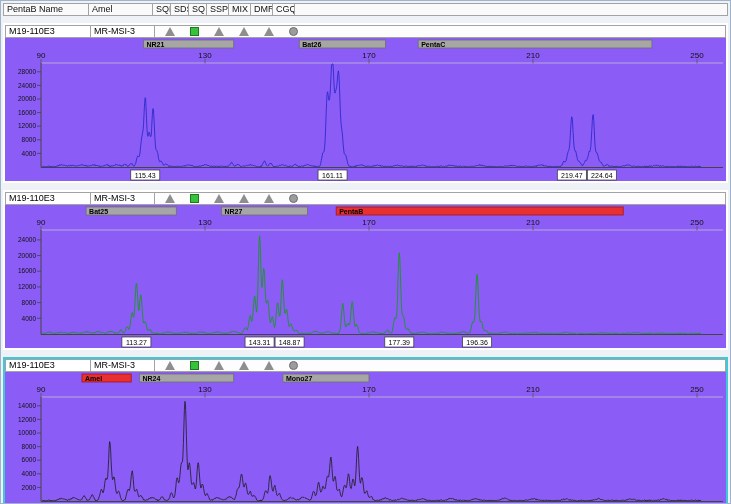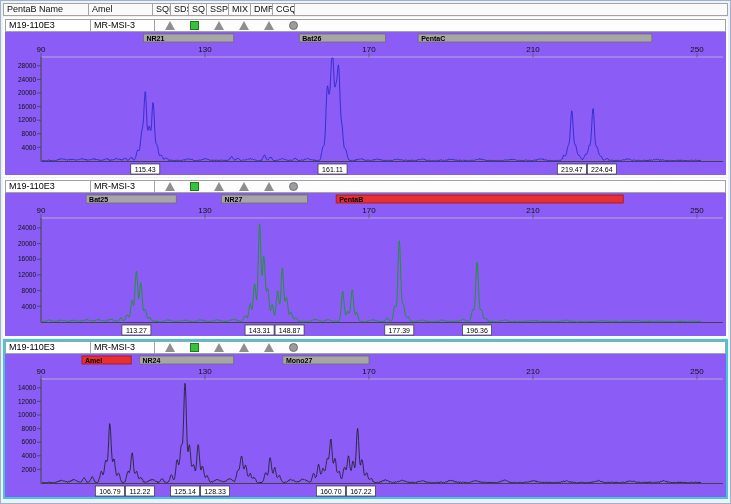--- a/index.html
+++ b/index.html
@@ -3,21 +3,21 @@
 <meta charset="utf-8">
 <style>
   *{box-sizing:border-box;}
   body{margin:0;background:#cfd8e3;font-family:"Liberation Sans",sans-serif;}
   .app{width:731px;height:504px;border:1px solid #9fb4cc;background:#eef1f5;padding:2px;overflow:hidden;}
   .header-row{display:flex;height:13px;}
   .hcell{border:1px solid #a3a3a3;border-left:none;font-size:9px;line-height:11px;padding-left:3px;color:#111;
          background:#fafafa;overflow:hidden;white-space:nowrap;}
   .hcell:first-child{border-left:1px solid #a3a3a3;}
   .w-sn{width:86px}.w-pn{width:64px}.w-c18{width:18px}.w-c22{width:22px}.h-fill{flex:1}
-  .sample{margin-top:1px;border:2px solid transparent;background:#fff;}
+  .sample{margin-top:7px;border:2px solid transparent;background:#fff;}
   .sample.selected{border-color:#3fc9d8;}
   .info-row{display:flex;height:13px;}
   .cell{border:1px solid #a3a3a3;border-left:none;font-size:9px;line-height:11px;padding-left:3px;background:#fff;
         white-space:nowrap;overflow:hidden;}
   .cell:first-child{border-left:1px solid #a3a3a3;}
   .w-sn2{width:86px}.w-pn2{width:64px}
   .flags{flex:1;display:flex;align-items:center;gap:15px;padding-left:10px;background:#fdfdfd;
          border-top:1px solid #a3a3a3;border-bottom:1px solid #a3a3a3;border-right:1px solid #a3a3a3;}
   .flag{display:inline-block;}
   .warning-triangle{width:0;height:0;border-left:5px solid transparent;border-right:5px solid transparent;

